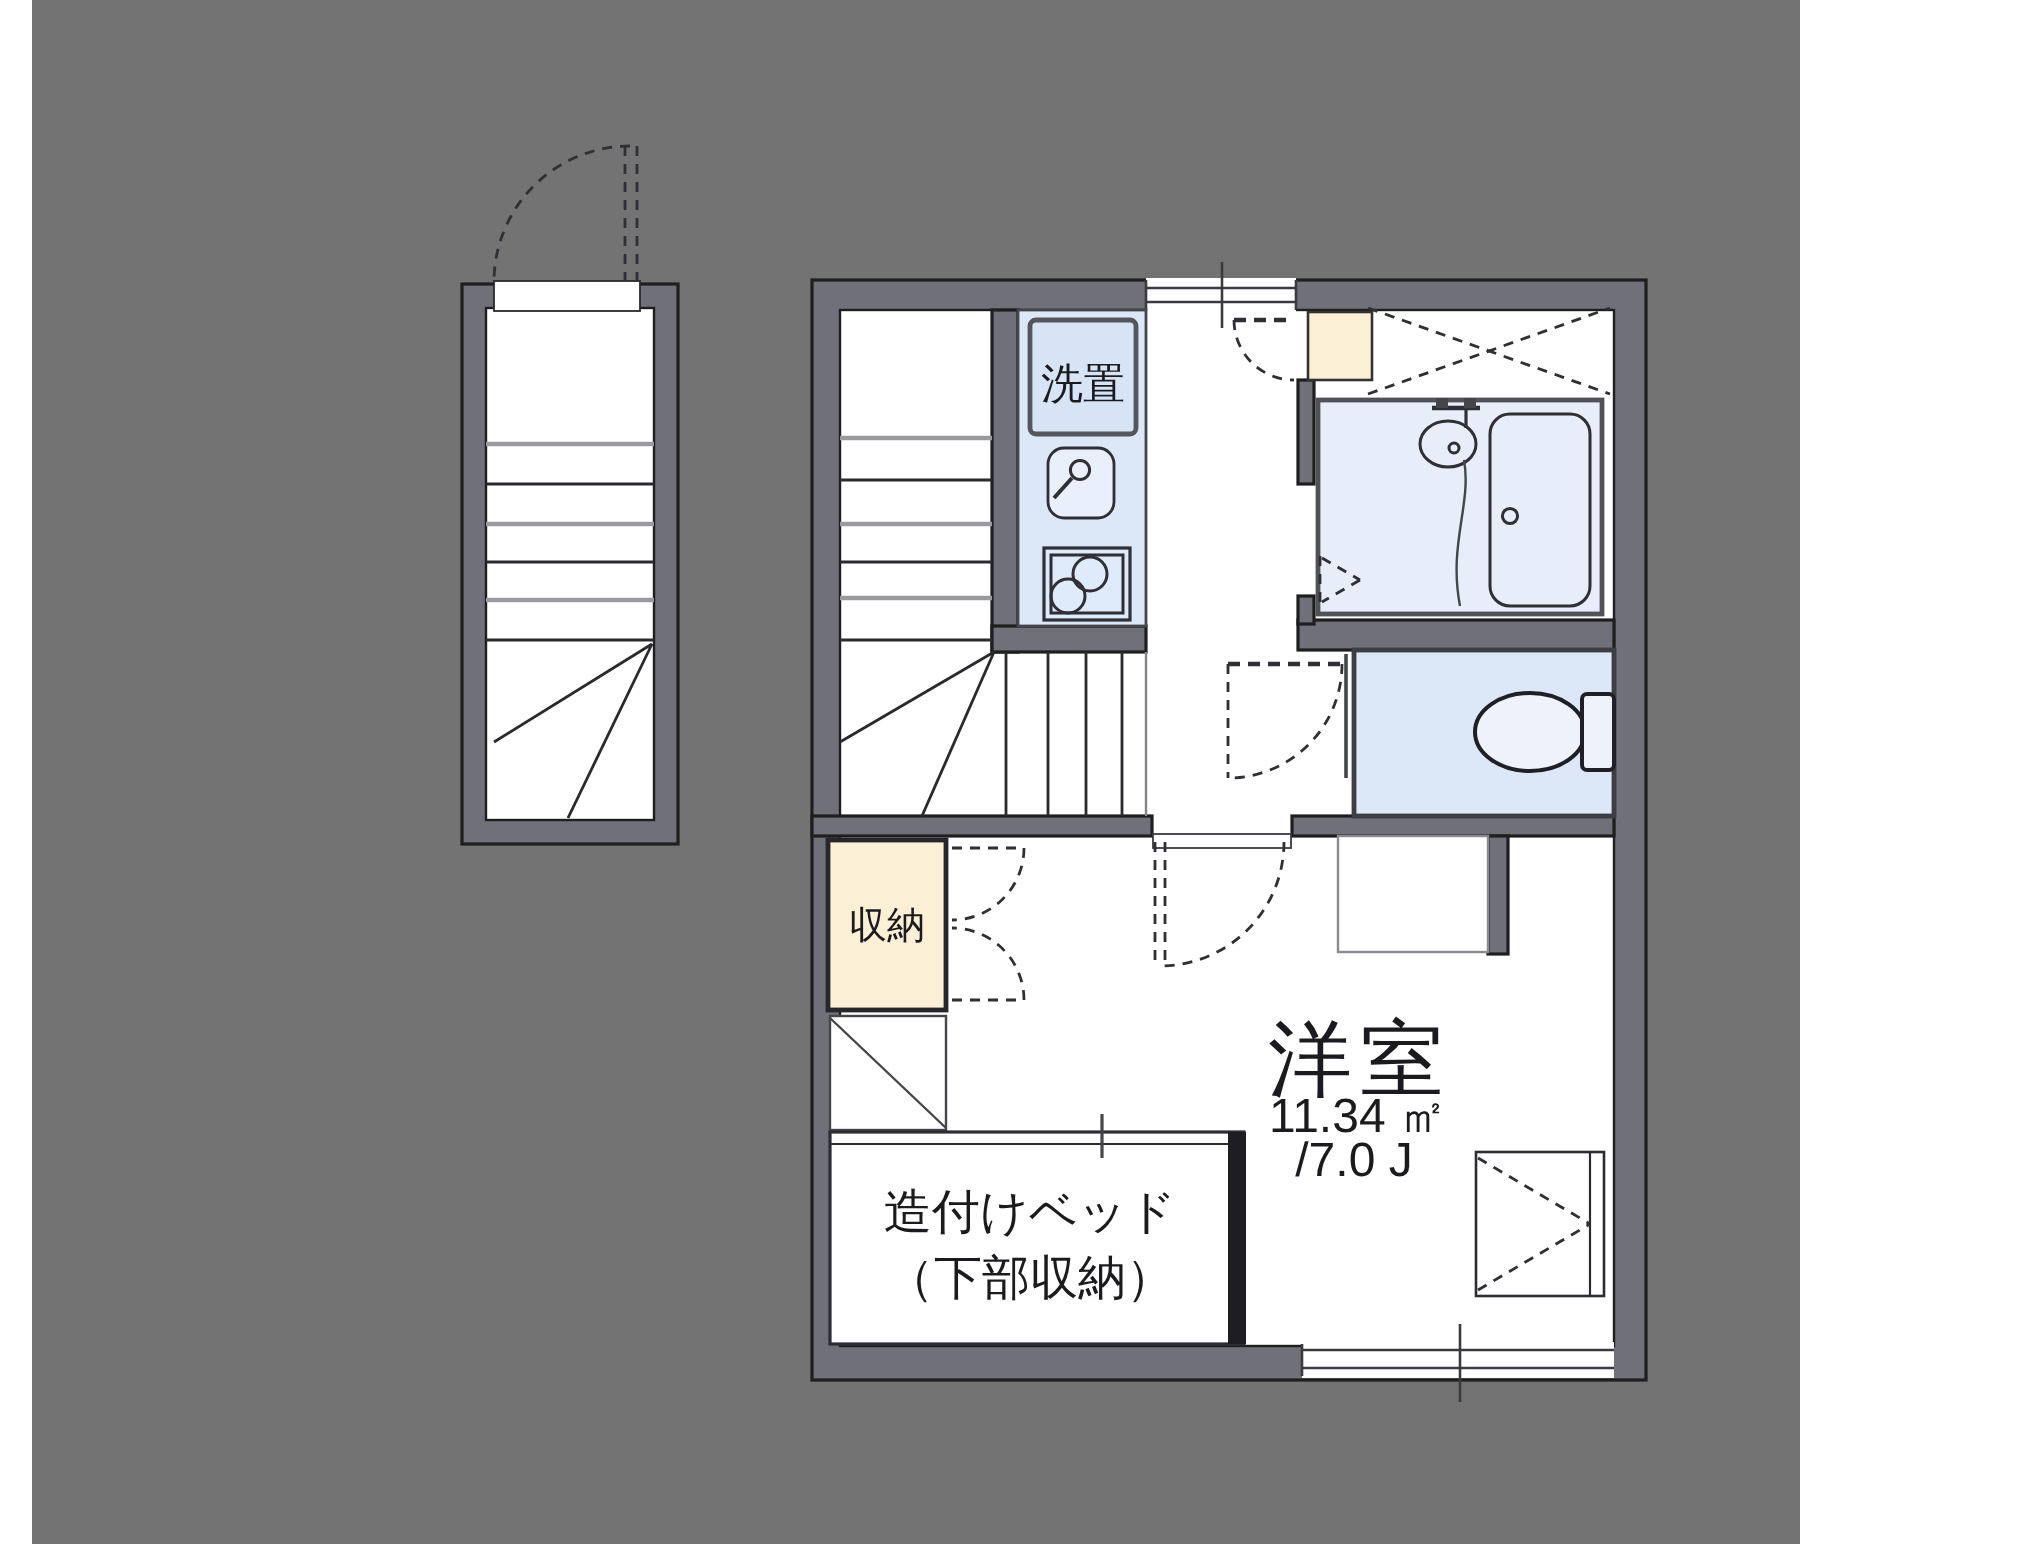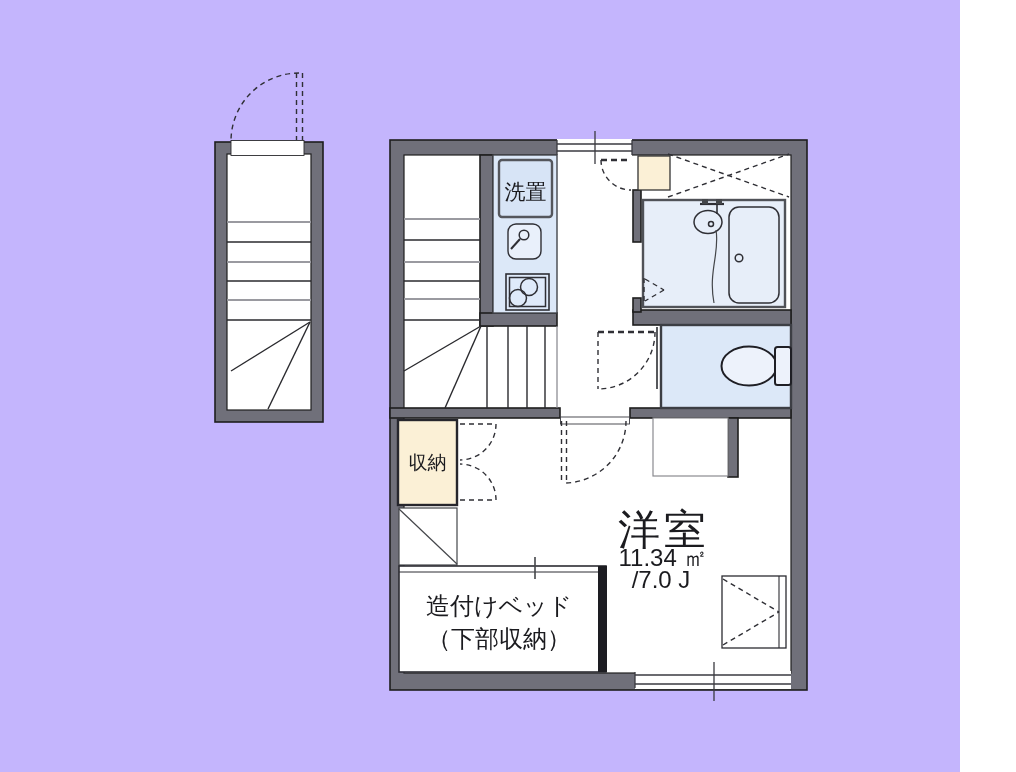--- a/index.html
+++ b/index.html
@@ -1,17 +1,17 @@
 <!DOCTYPE html>
 <html style="--wall: #70707a; --line: #1e1e1e; --water: #dce8f8; --bath: #e7eef9; --laundry_box: #d7e4f6; --cream: #fbf0d6; --fixture_fill: #edf2fb;"><head>
 <meta charset="utf-8">
 <style>
   html,body{margin:0;padding:0;background:#fff;}
-  #stage{position:relative;width:960px;height:772px;background:#c4b5fd;overflow:hidden;
-         font-family:"Liberation Sans","DejaVu Sans",sans-serif;}
+  #stage{position:relative;width:884px;height:772px;background:#737373;overflow:hidden;
+         font-family:"Liberation Sans","DejaVu Sans",sans-serif;margin-left:16px;}
   svg{position:absolute;left:0;top:0;}
   .wall{fill:var(--wall);stroke:var(--line);stroke-width:1.6;}
   .inner{fill:#fff;stroke:var(--line);stroke-width:1.2;}
   .step-g{stroke:#9a9aa0;stroke-width:2.2;}
   .step-b{stroke:#2a2a2e;stroke-width:1.4;}
   .thin{stroke:#3a3a40;stroke-width:1.3;fill:none;}
   .dash{stroke:#2f2f35;stroke-width:1.4;fill:none;stroke-dasharray:5 4;}
   .dash-bold{stroke:#2f2f35;stroke-width:2.3;fill:none;stroke-dasharray:6 4;}
   .fix{stroke:#2f2f35;stroke-width:1.5;fill:none;}
   text{fill:#1b1b1f;}

